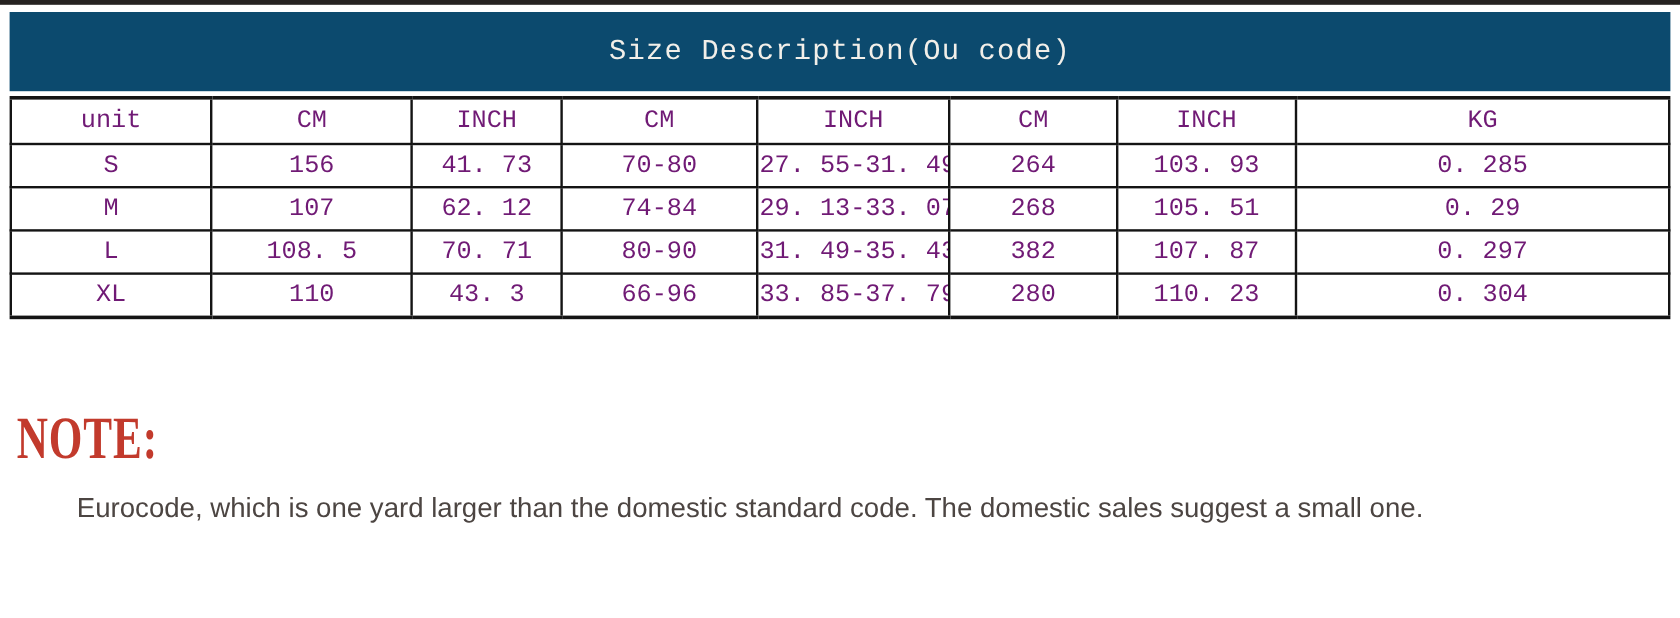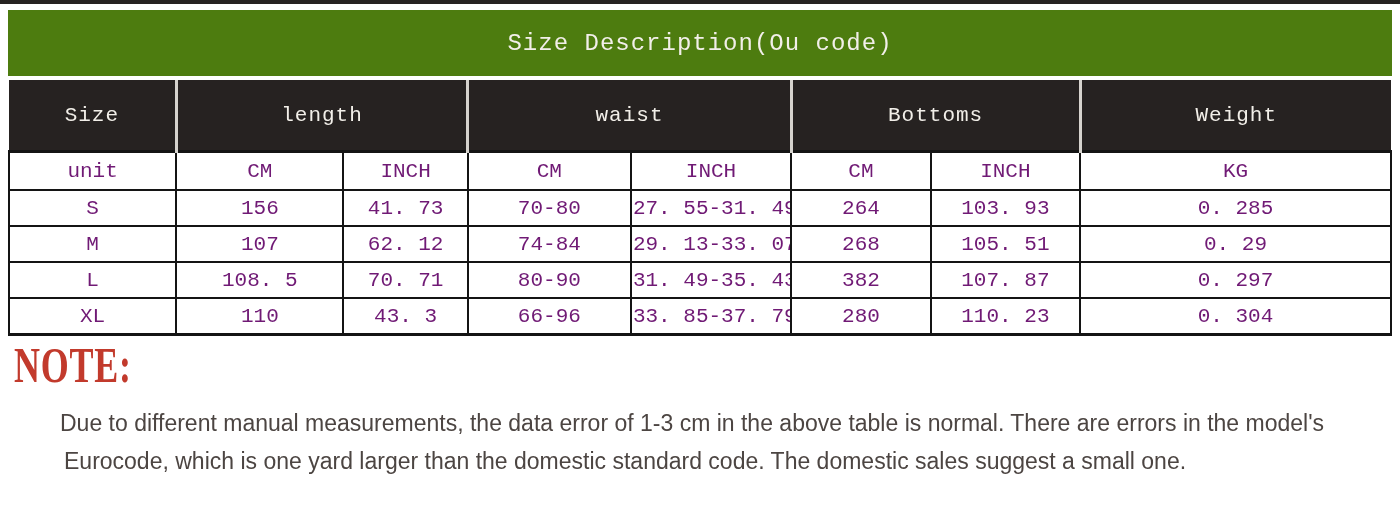--- a/index.html
+++ b/index.html
@@ -3,21 +3,21 @@
 <meta charset="utf-8">
 <style>
   html,body{margin:0;padding:0;background:#ffffff;}
   #stage{
     position:relative;width:1400px;height:515px;overflow:hidden;
     background:#ffffff;font-family:"Liberation Mono","DejaVu Sans Mono",monospace;
   }
   .top-edge{position:absolute;left:0;top:0;width:1400px;height:4px;background:#262221;}
   .table-wrap{position:absolute;left:8px;top:10px;width:1384px;}
   .title-bar{
-    height:66px;background:#4d7c0f;color:#f2efe9;display:flex;align-items:center;justify-content:center;
+    height:66px;background:#0c4a6e;color:#f2efe9;display:flex;align-items:center;justify-content:center;
     font-size:24px;letter-spacing:1px;margin-bottom:4px;
   }
   table.size-table{width:100%;border-collapse:collapse;table-layout:fixed;}
   table.size-table td{text-align:center;vertical-align:middle;overflow:hidden;white-space:nowrap;}
   tr.group-row td{
     background:#262221;color:#f2efe9;height:68px;font-size:21px;letter-spacing:1px;
     border-left:3px solid #d6d3ce;border-right:3px solid #d6d3ce;
   }
   tr.group-row td:first-child{border-left:none;}
   tr.group-row td:last-child{border-right:none;}
@@ -59,27 +59,20 @@
         <col style="width:12.1%">
           <col style="width:12.1%">
           <col style="width:9.0%">
         <col style="width:11.8%">
           <col style="width:11.6%">
           <col style="width:10.1%">
         <col style="width:10.8%">
           <col style="width:22.5%">
       </colgroup>
       <tbody>
-        <tr class="group-row">
-          <td colspan="1">Size</td>
-          <td colspan="2">length</td>
-          <td colspan="2">waist</td>
-          <td colspan="2">Bottoms</td>
-          <td colspan="1">Weight</td>
-        </tr>
 
         <tr class="unit-row">
           <td>unit</td>
           <td>CM</td>
           <td>INCH</td>
           <td>CM</td>
           <td>INCH</td>
           <td>CM</td>
           <td>INCH</td>
           <td>KG</td>
@@ -128,17 +121,16 @@
           <td>110. 23</td>
           <td>0. 304</td>
         </tr>
       </tbody>
     </table>
   </div>
 
   <div class="note-label">NOTE:</div>
 
   <div class="note-para">
-    <div class="note-line l1">Due to different manual measurements, the data error of 1-3 cm in the above table is normal. There are errors in the model's</div>
     <div class="note-line l3">Eurocode, which is one yard larger than the domestic standard code. The domestic sales suggest a small one.</div>
   </div>
 
 </div>
 
 </body></html>

